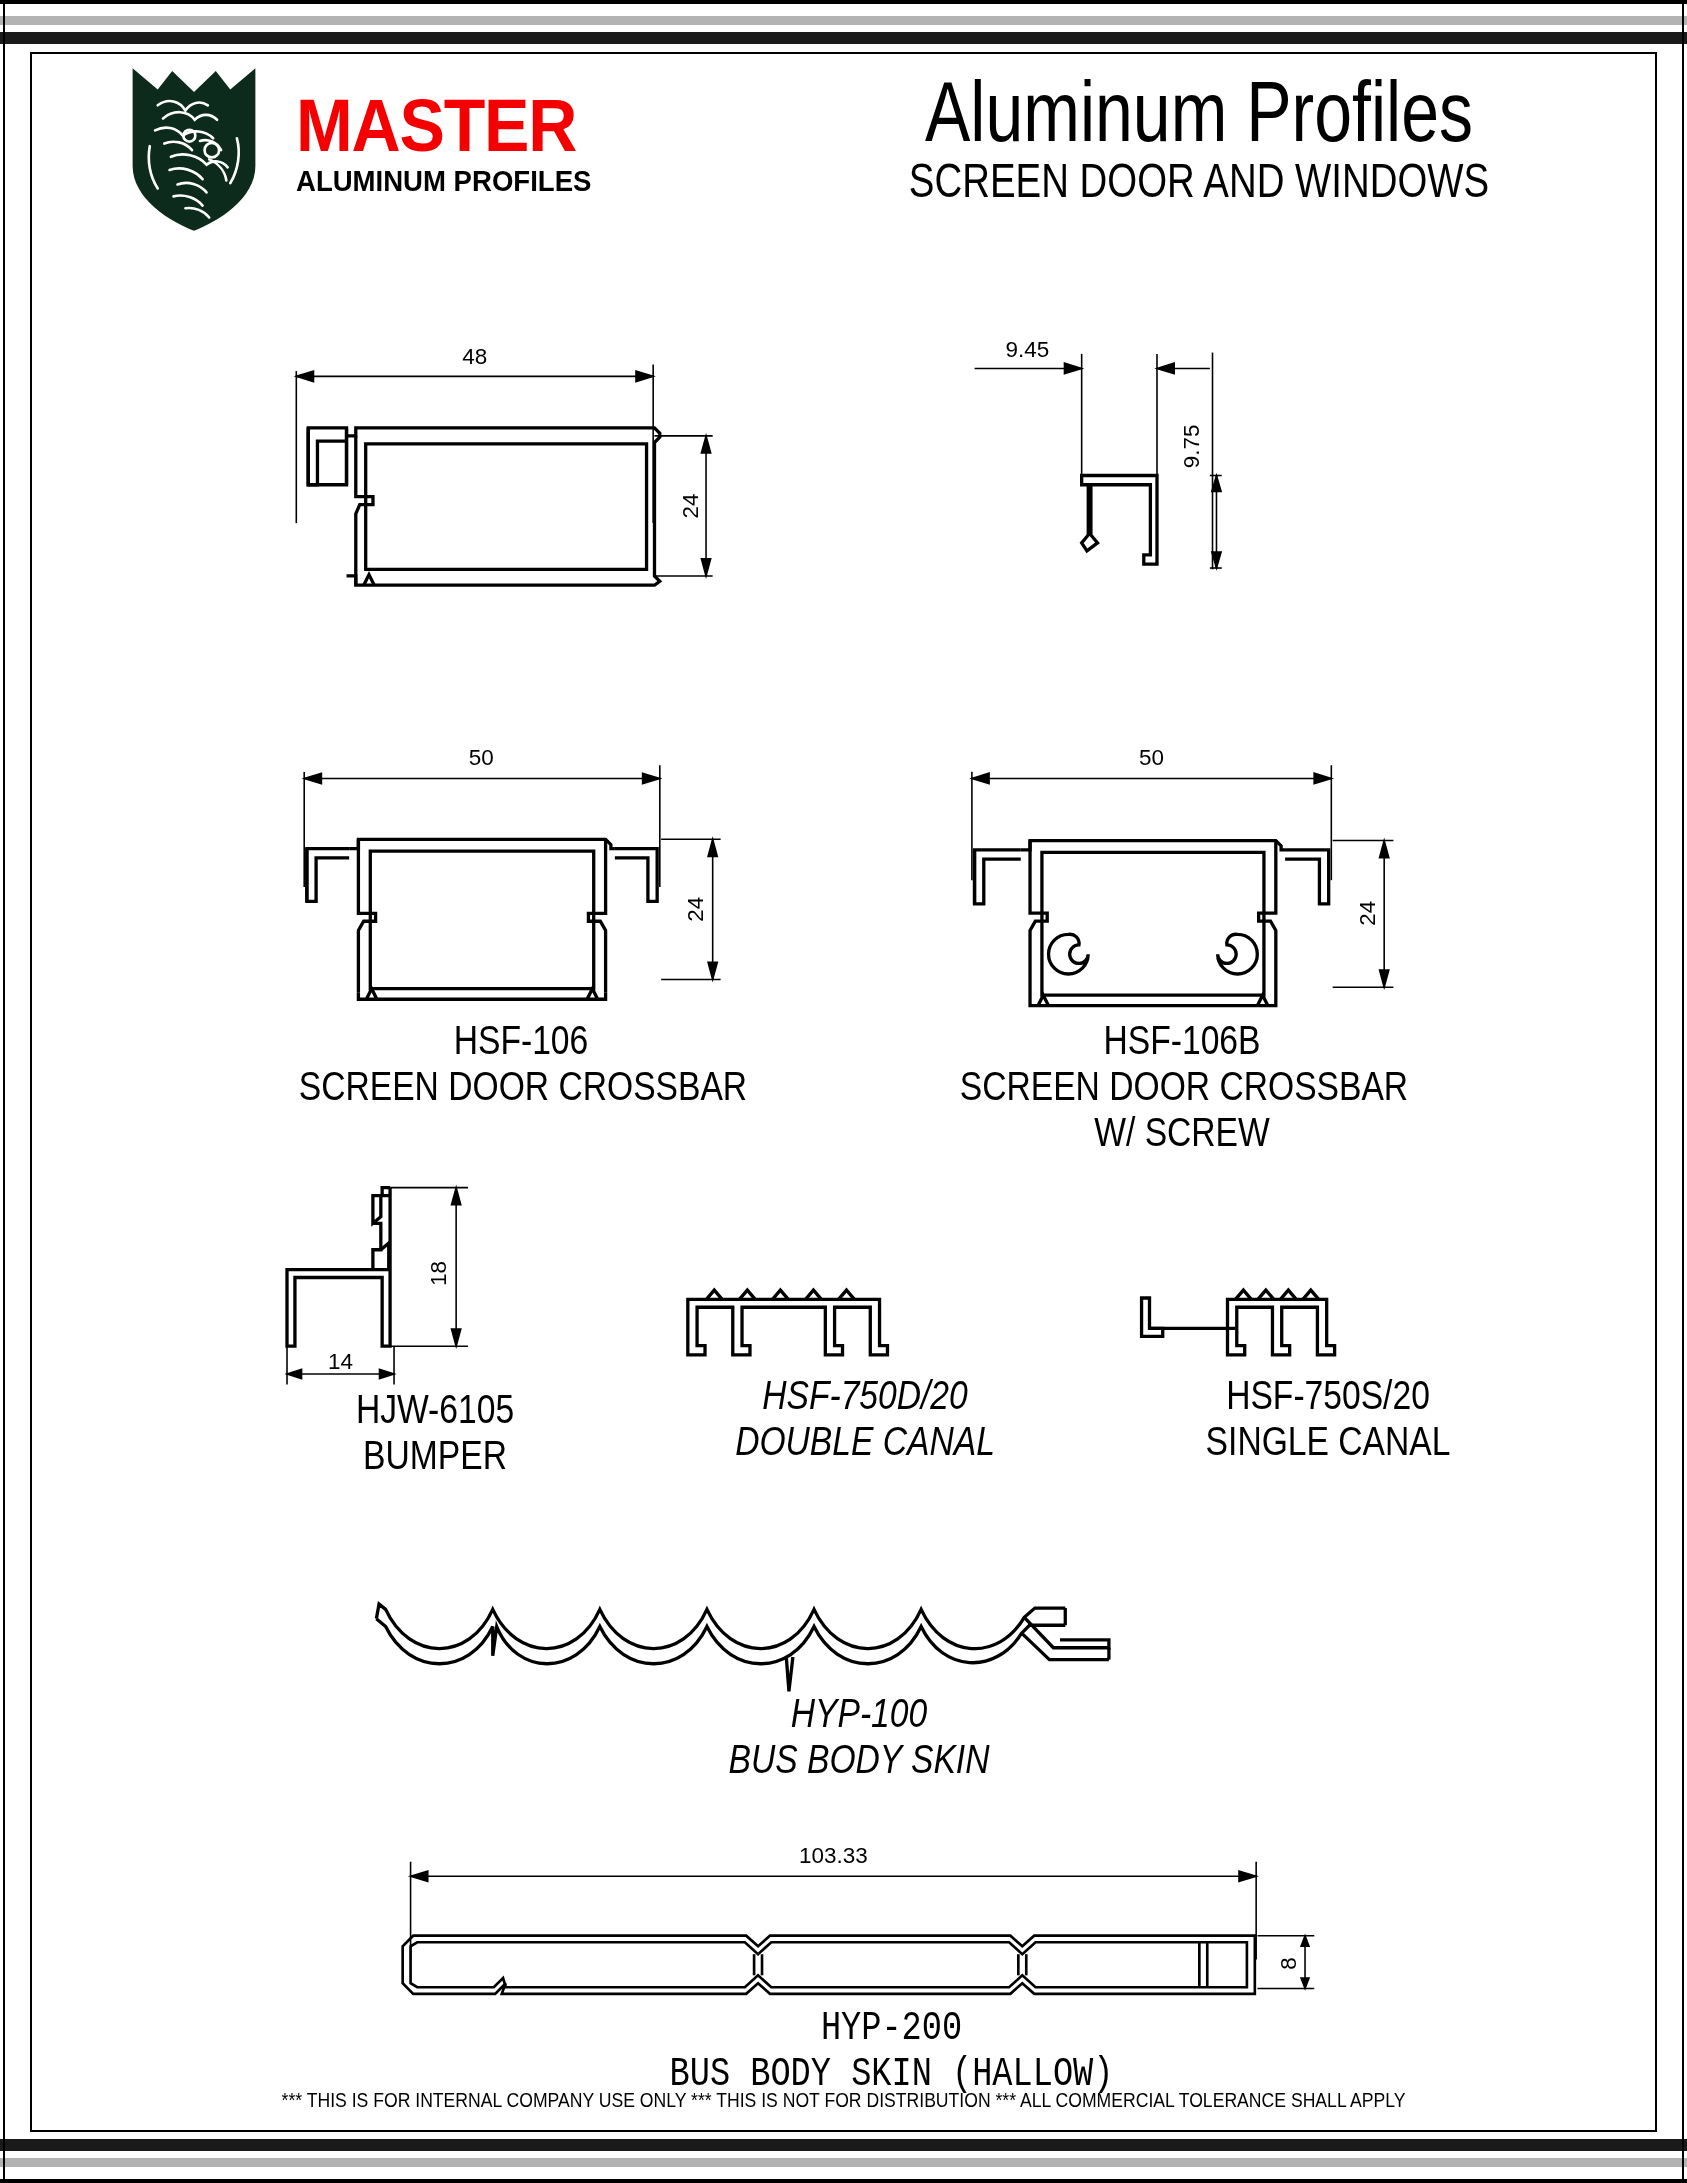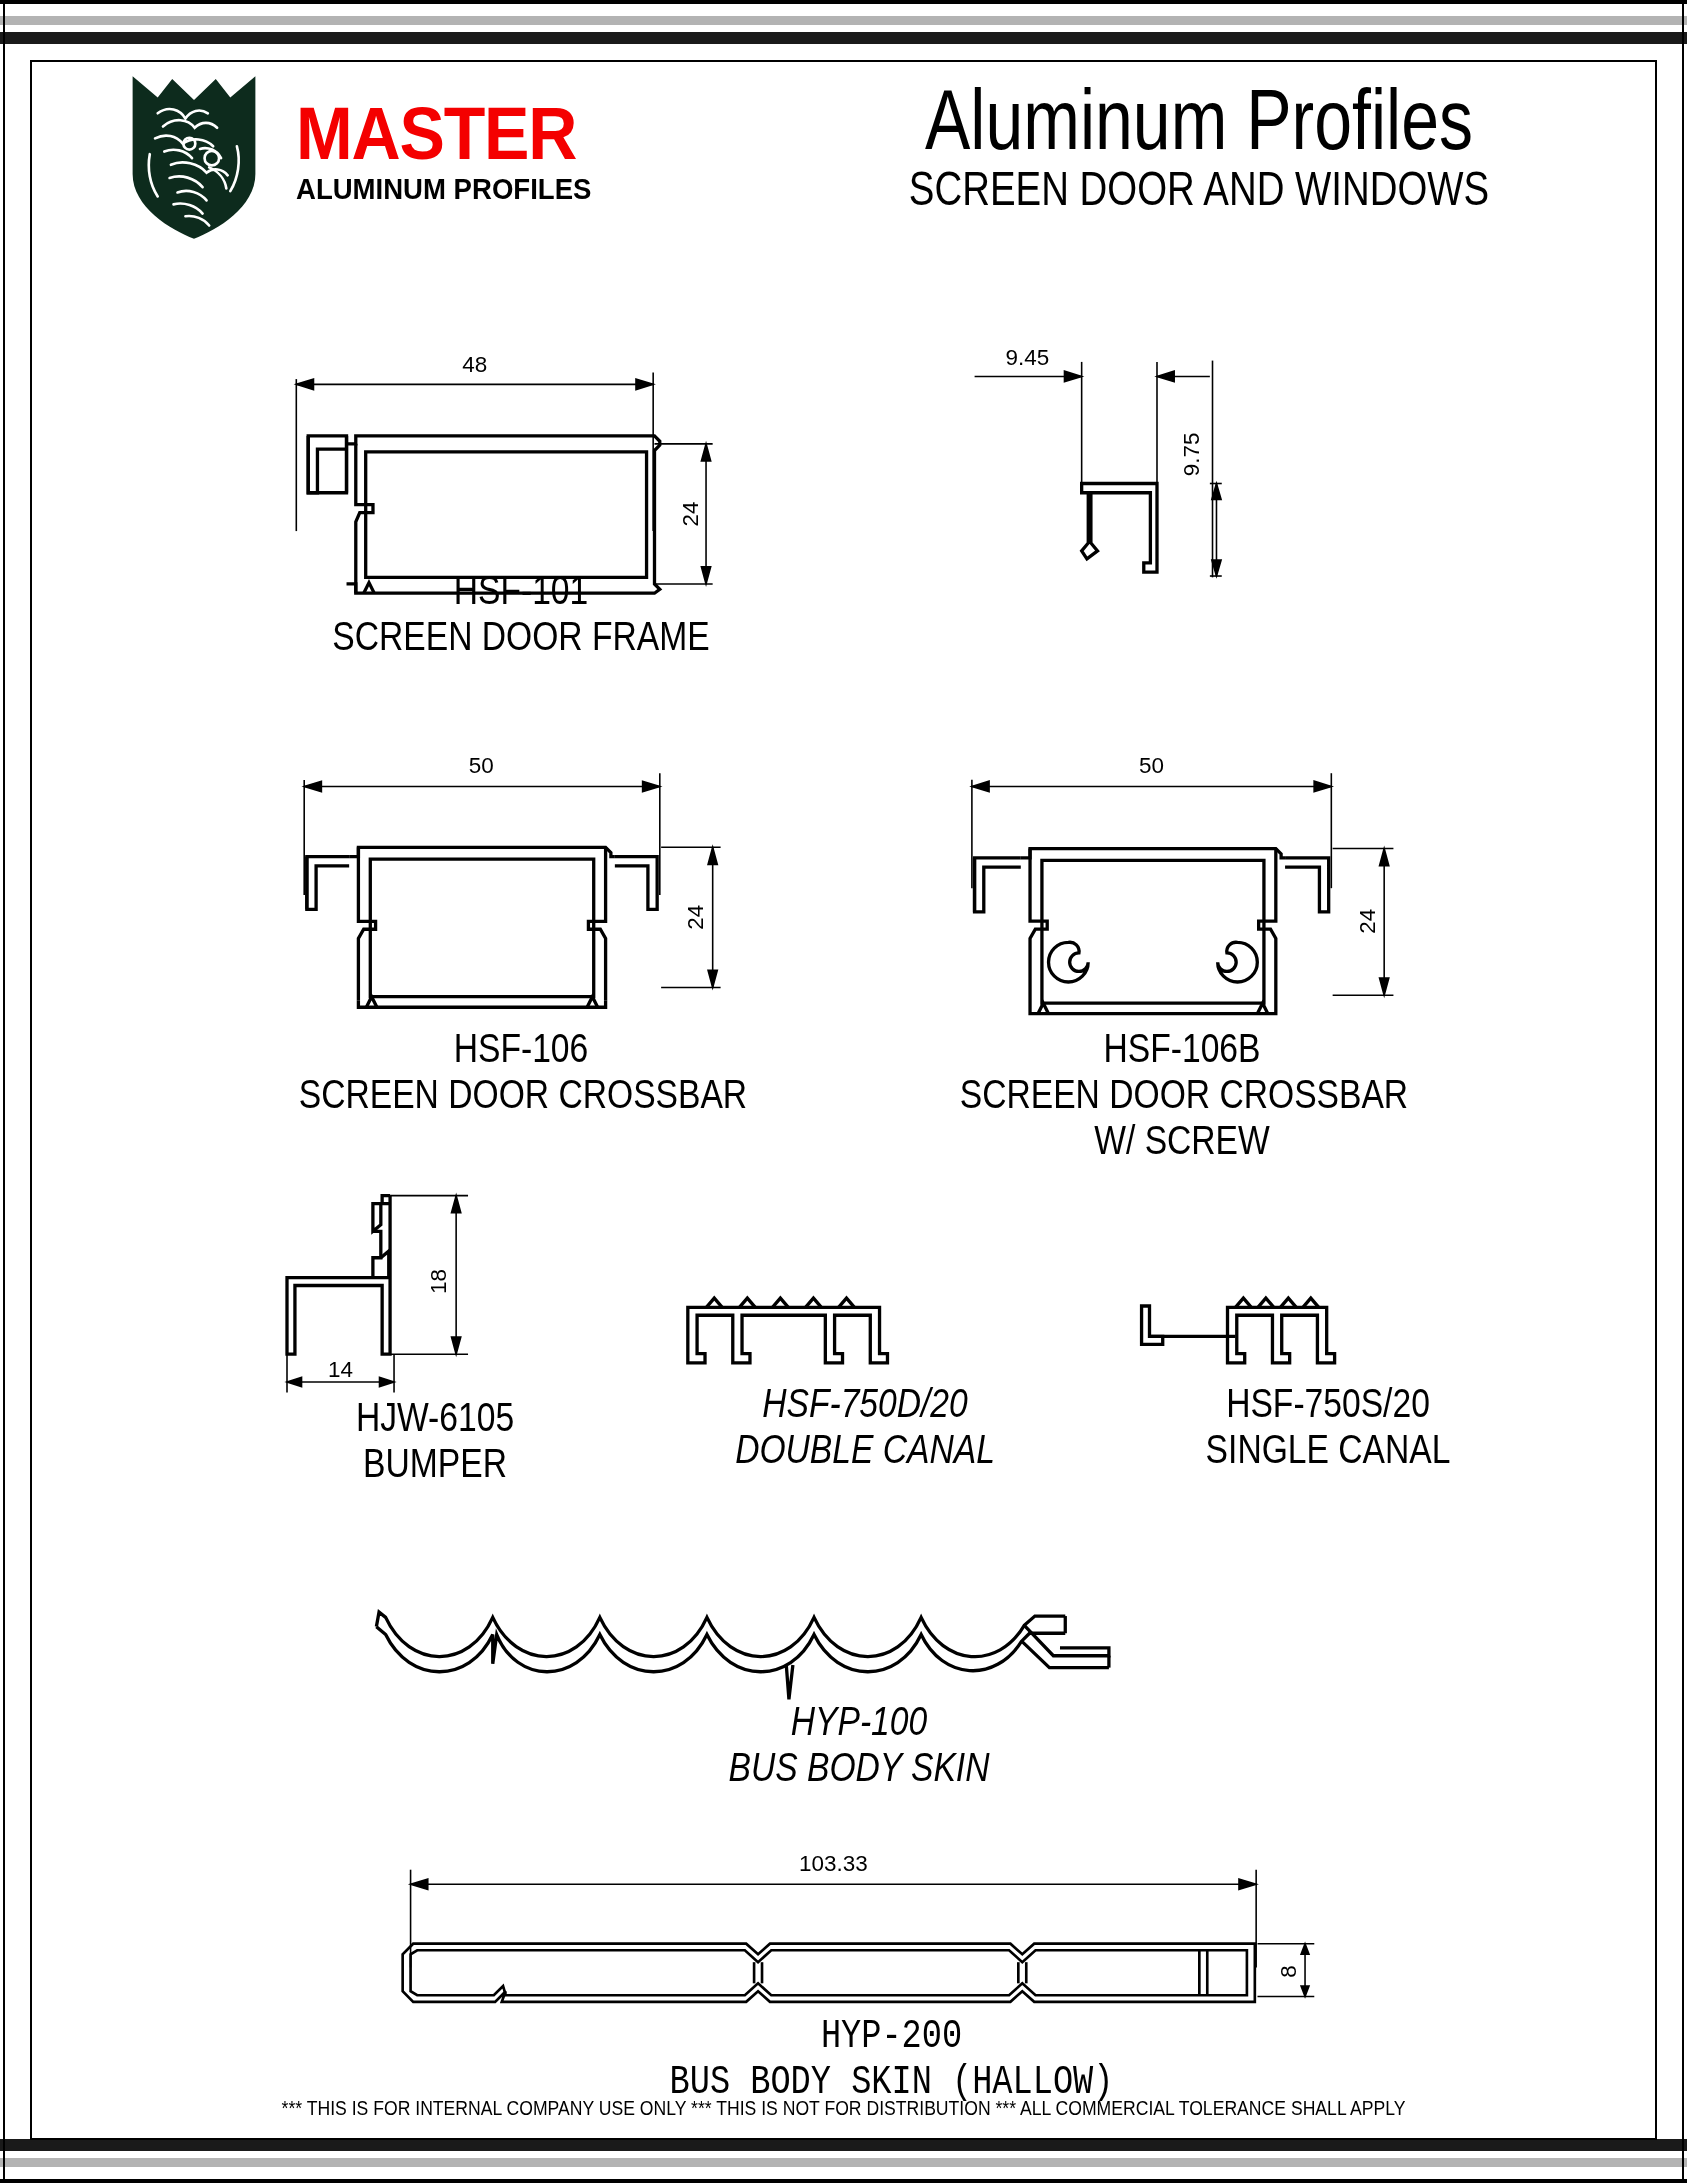--- a/index.html
+++ b/index.html
@@ -10,21 +10,21 @@
   .band-outline-top{top:0;height:4px;background:#000;}
   .band-gray-top{top:16px;height:9.3px;background:#b3b3b3;}
   .band-black-top{top:32px;height:12px;background:#1a1a1a;}
   .band-black-bot{bottom:32px;height:12px;background:#1a1a1a;}
   .band-gray-bot{bottom:16px;height:9.3px;background:#b3b3b3;}
   .band-outline-bot{bottom:0;height:4px;background:#000;}
   .side-rule-l{position:absolute;left:2.6px;top:0;bottom:0;width:2px;background:#000;}
   .side-rule-r{position:absolute;right:2.6px;top:0;bottom:0;width:2px;background:#000;}
 
   
-  .sheet{position:absolute;left:30px;top:60px;width:1627px;height:2080px;
+  .sheet{position:absolute;left:30px;top:52px;width:1627px;height:2080px;
          border:2.6px solid #000;background:#fff;box-sizing:border-box;}
 
   
   .header{position:absolute;left:0;top:0;width:100%;height:185px;}
   .logo-wrap{position:absolute;left:99px;top:13.2px;width:503px;height:165px;}
   .shield{position:absolute;left:0;top:0;width:126px;height:165px;}
   .logo-text{position:absolute;left:165px;top:24px;}
   .logo-master{font-family:"Liberation Sans",sans-serif;font-weight:bold;font-size:74px;
       color:#f40000;letter-spacing:-1.3px;line-height:.95;transform:scaleX(.92);transform-origin:left top;}
   .logo-sub{font-family:"Liberation Sans",sans-serif;font-weight:bold;font-size:29px;color:#000;
@@ -128,24 +128,20 @@
 
         <path d="M146 198 L160 198 L160 186 L612 186 L620 194 L620 200 L612 208
                  L612 410 L620 418 L612 424 L160 424 L160 410 L146 410"></path>
 
         <path d="M175 210 L600 210 L600 400 L175 400 Z"></path>
 
         <path d="M160 198 L160 290 L186 290 L186 302 L166 302 L160 316 L160 424"></path>
         <path d="M172 424 L180 408 L188 424"></path>
       </g>
     </svg>
-    <div class="cap-block" style="top:255px;">
-      <div class="cap">HSF-101</div>
-      <div class="cap">SCREEN DOOR FRAME</div>
-    </div>
   </div>
 
   <div class="fig" style="left:879px;top:251px;width:529px;height:304px;">
     <svg width="529" height="304" viewBox="0 0 800 460">
 
       <g class="dim">
         <path d="M258 74 L258 258"></path>
         <path d="M96 96 L258 96"></path>
         <path d="M258 96 l-26 -8 l0 16 z" fill="#000"></path>
       </g>

